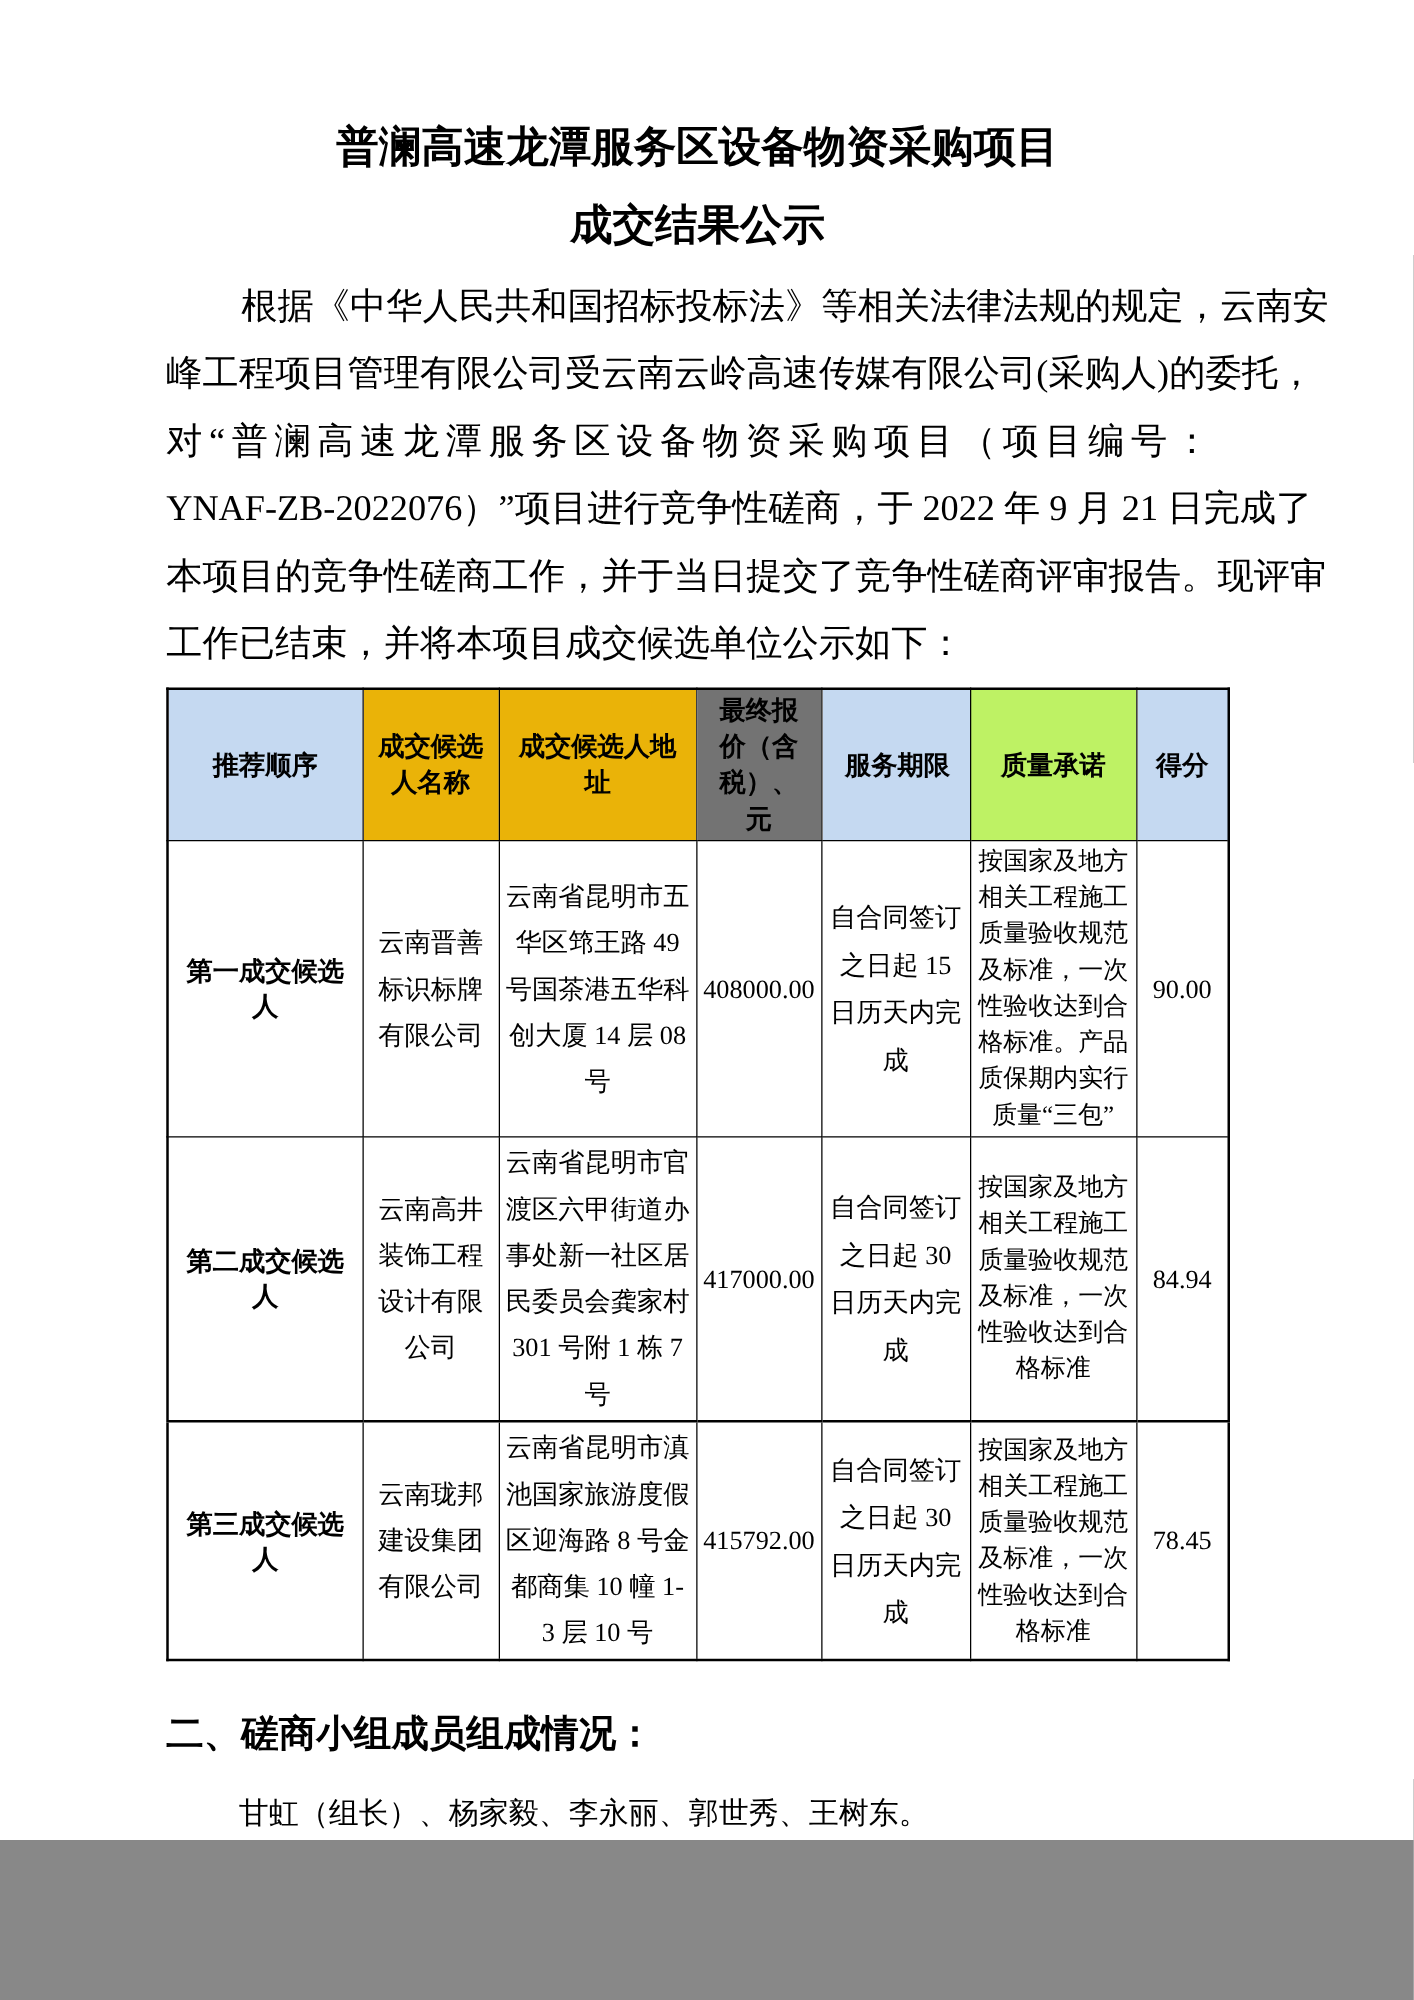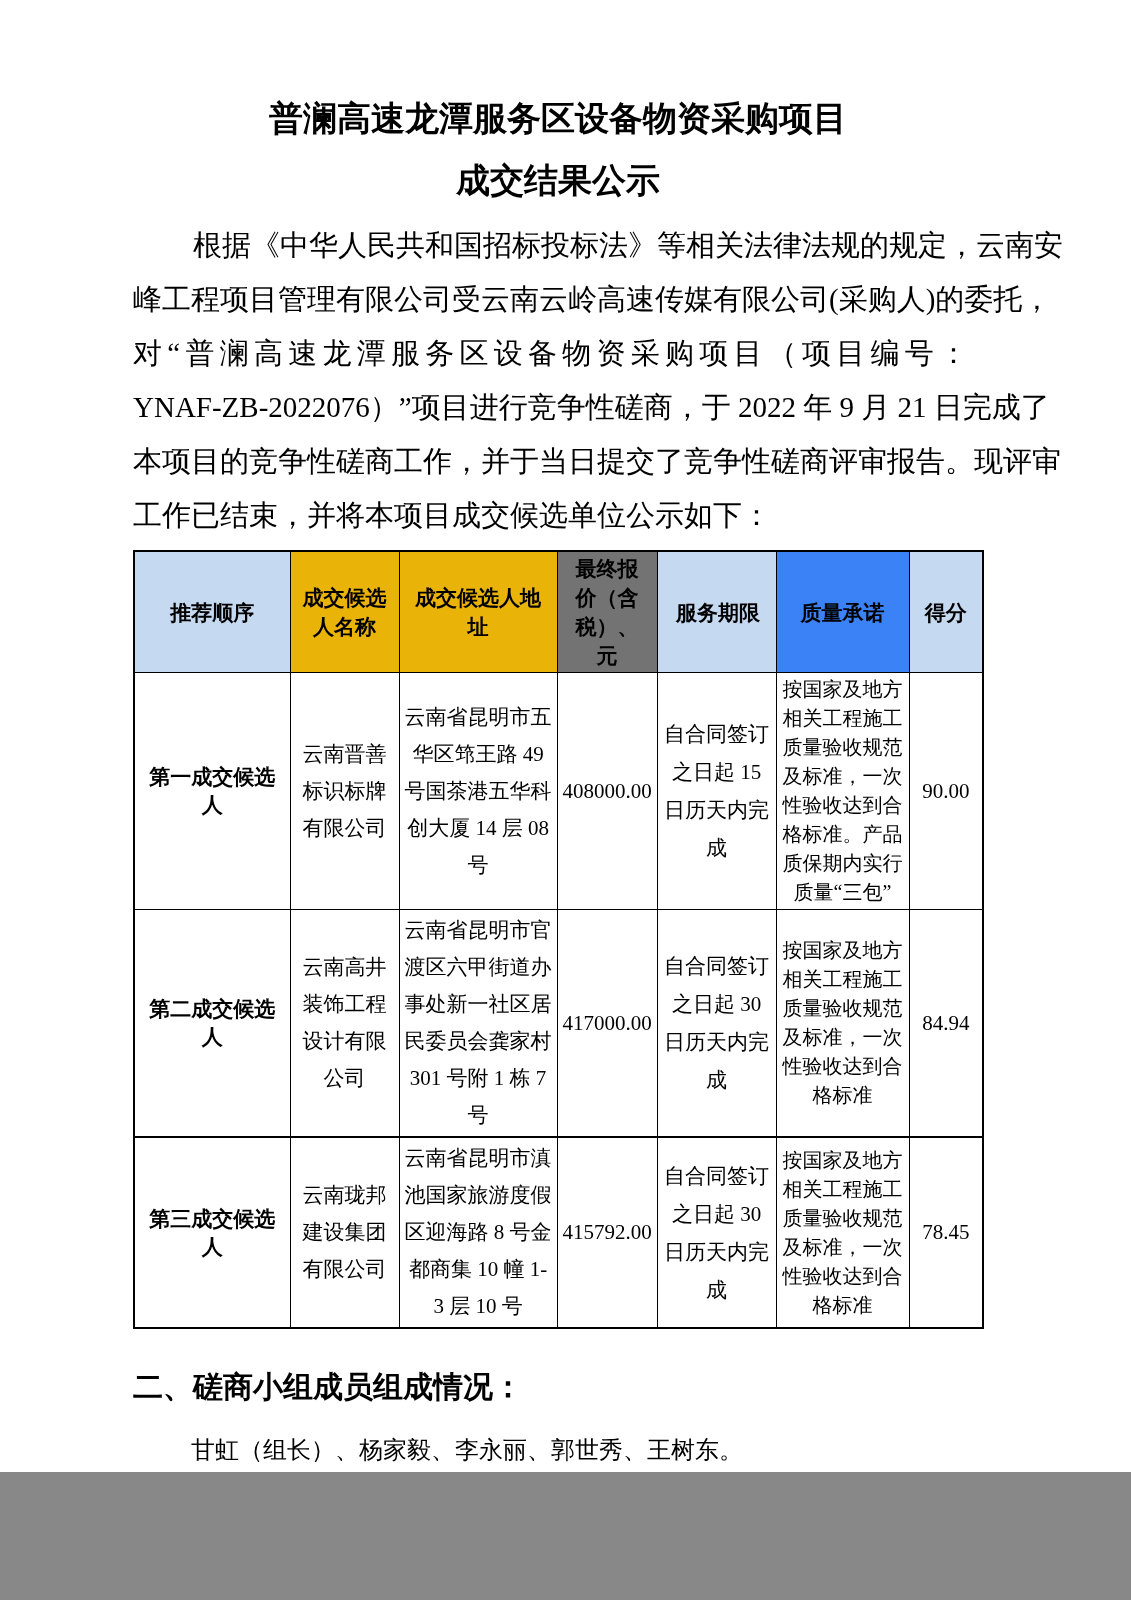--- a/index.html
+++ b/index.html
@@ -116,21 +116,21 @@
           <col style="width:133px">
         <col style="width:74px">
       </colgroup>
       <thead>
         <tr>
           <th style="background: rgb(197, 217, 241);">推荐顺序</th>
           <th style="background: #eab308;">成交候选人名称</th>
           <th style="background: #eab308;">成交候选人地址</th>
           <th style="background: #737373;">最终报价（含税）、元</th>
           <th style="background: rgb(197, 217, 241); padding-left: 11px;">服务期限</th>
-          <th style="background: #3b82f6;">质量承诺</th>
+          <th style="background: #bef264;">质量承诺</th>
           <th style="background: rgb(197, 217, 241);">得分</th>
         </tr>
       </thead>
       <tbody>
         <tr class="row1">
           <td class="rank">第一成交候选人</td>
           <td class="name">云南晋善标识标牌有限公司</td>
           <td class="addr">云南省昆明市五华区筇王路 49 号国茶港五华科创大厦 14 层 08 号</td>
           <td class="price">408000.00</td>
           <td class="term">自合同签订之日起 15 日历天内完成</td>

